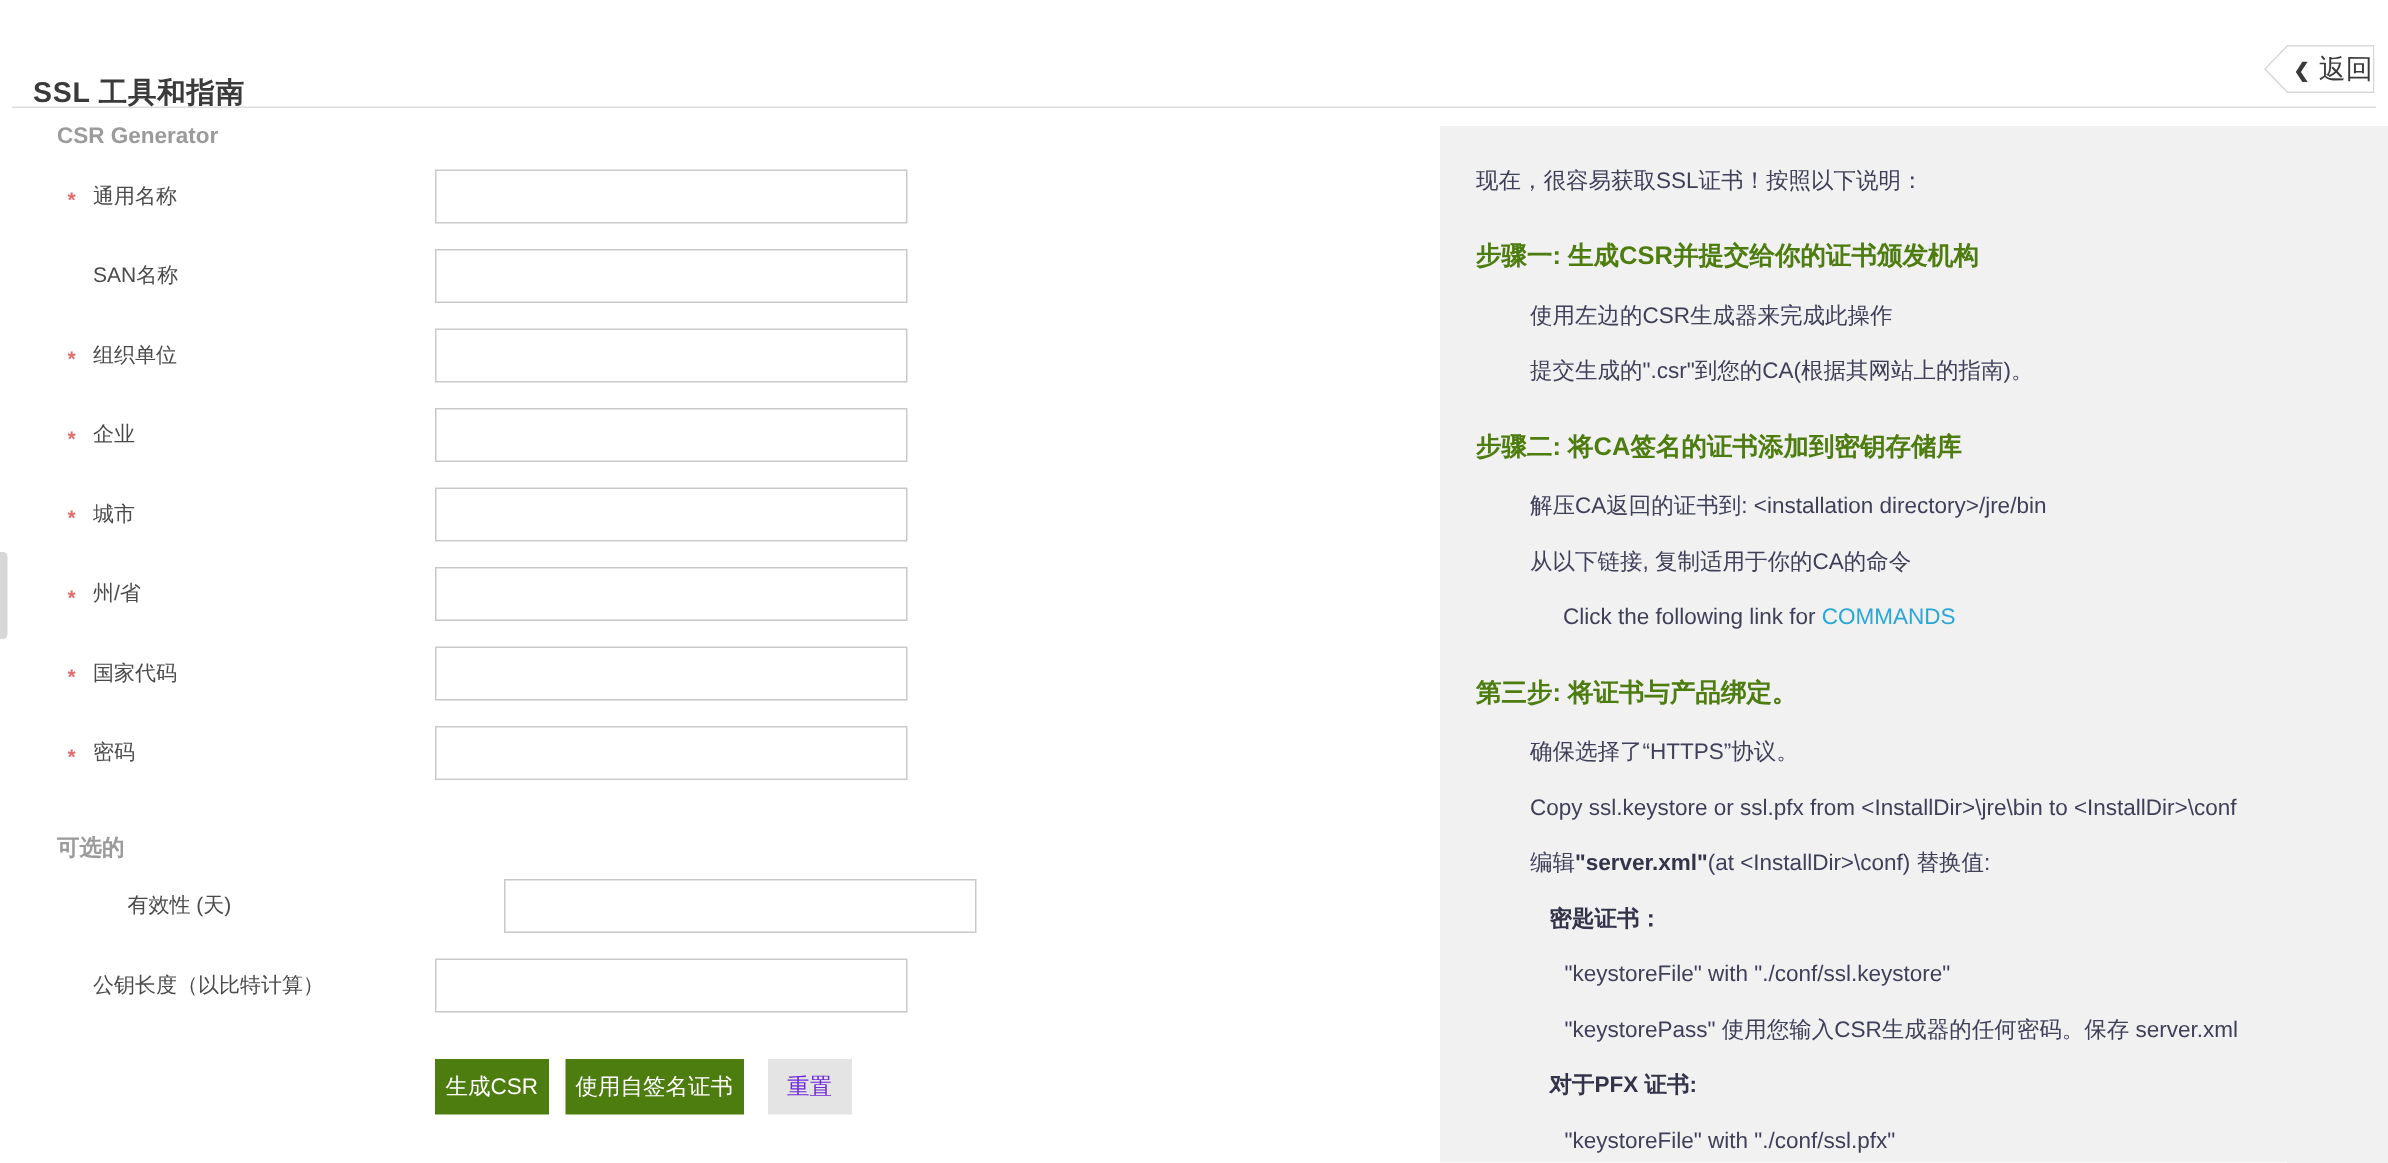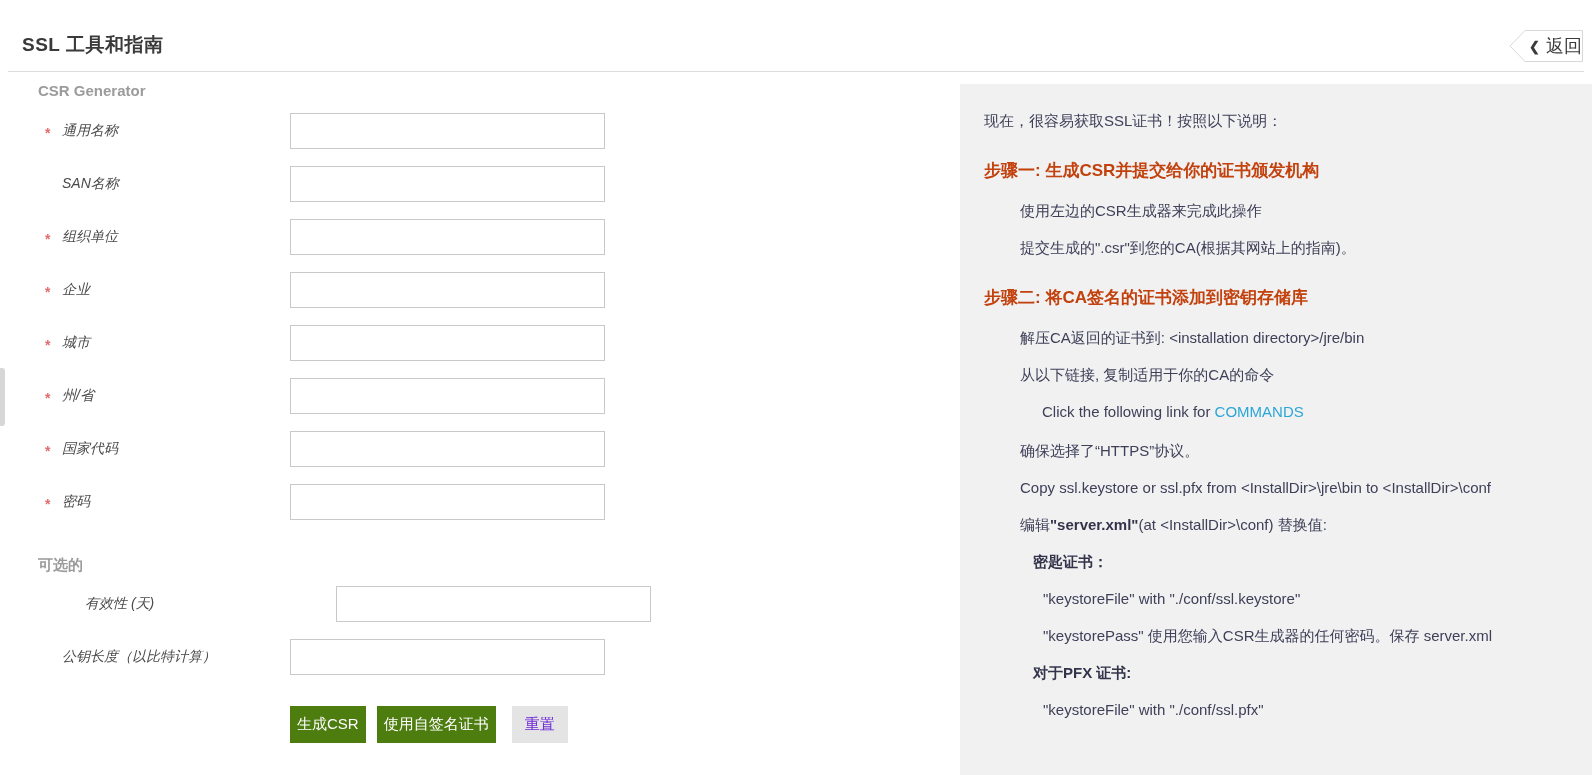--- a/index.html
+++ b/index.html
@@ -1,20 +1,20 @@
 <!DOCTYPE html>
 <html><head>
 <meta charset="utf-8">
 <style>
   * { margin:0; padding:0; box-sizing:border-box; }
   html,body { width:1592px; height:775px; background:#ffffff; overflow:hidden;
               font-family:"Liberation Sans", sans-serif; position:relative; }
 
   
-  .page-title { position:absolute; left:22px; top:32px; font-size:19px; font-weight:bold;
+  .page-title { position:absolute; left:22px; top:49px; font-size:19px; font-weight:bold;
                 color:#3a3a3a; letter-spacing:0.5px; }
   .divider { position:absolute; left:8px; right:8px; top:71px; height:1px; background:#dcdcdc; }
 
   .back-btn { position:absolute; right:9px; top:30px; width:74px; height:32px; cursor:pointer; }
   .back-btn svg { position:absolute; left:0; top:0; }
   .back-content { position:absolute; left:20px; top:0; width:54px; height:32px;
                   display:flex; align-items:center; gap:6px; }
   .back-chev { font-size:13px; font-weight:bold; color:#3a3a3a; line-height:1; }
   .back-text { font-size:18px; color:#3a3a3a; }
 
@@ -23,35 +23,35 @@
               background:#d7d7d7; border-radius:0 3px 3px 0; }
 
   
   .form-area { position:absolute; left:22px; top:82px; width:920px; }
   .section-title { margin:0 0 0 16px; font-size:15px; font-weight:bold; color:#9b9b9b; height:20px; }
   .opt-title { margin-top:36px; }
   .row { display:flex; align-items:center; padding-left:23px; margin-top:17px; height:36px; }
   .row.first { margin-top:11px; }
   .row.opt-first { margin-top:10px;gap:23px; }
   .req { width:17px; font-size:14px; color:#e36c6c; font-weight:bold; padding-top:4px; }
-  .lbl { width:228px; font-size:14px; color:#4a4a4a;font-style:italic; }
+  .lbl { width:228px; font-size:14px; color:#4a4a4a; }
   .inp { width:315px; height:36px; border:1px solid #c9c9c9; background:#fff; outline:none;
          font-size:14px; padding:0 8px; color:#333; }
   .btn-row { margin-left:268px; margin-top:31px; display:flex; align-items:center; }
   .btn { border:none; height:37px; font-size:15px; cursor:pointer;
          font-family:"Liberation Sans", sans-serif; }
   .btn.green { background:#4d7c0f; color:#ffffff; padding:0 7px; margin-right:11px; }
   .btn.gray { background:#e4e4e4; color:#6d28d9; padding:0 13px; margin-left:5px; }
 
   
   .side-panel { position:absolute; left:960px; right:0; top:84px; bottom:0;
                 background:#f1f1f2; padding:26px 24px 0 24px; color:#3f4058; }
   .side-panel p { font-size:15px; line-height:21px; }
   .intro { margin-top:0; }
-  .step-h { font-size:17px; font-weight:bold; color:#c2410c; line-height:22px; margin-top:29px; }
+  .step-h { font-size:17px; font-weight:bold; color:#4d7c0f; line-height:22px; margin-top:29px; }
   .sub { padding-left:36px; margin-top:16px; }
   .sub.after-h { margin-top:18px; }
   .link-line { padding-left:58px; }
   .link { color:#2aa7d6; text-decoration:none; cursor:pointer; }
   .cert-h { font-size:15px; font-weight:bold; color:#33344a; line-height:21px;
             padding-left:49px; margin-top:16px; }
   .sub2 { padding-left:59px; margin-top:16px; }
   .sub b { font-weight:bold; color:#33344a; }
 </style>
 </head>
@@ -141,20 +141,21 @@
 
   <h3 class="step-h">步骤一: 生成CSR并提交给你的证书颁发机构</h3>
   <p class="sub after-h">使用左边的CSR生成器来完成此操作</p>
   <p class="sub">提交生成的".csr"到您的CA(根据其网站上的指南)。</p>
 
   <h3 class="step-h">步骤二: 将CA签名的证书添加到密钥存储库</h3>
   <p class="sub after-h">解压CA返回的证书到: &lt;installation directory&gt;/jre/bin</p>
   <p class="sub">从以下链接, 复制适用于你的CA的命令</p>
   <p class="sub link-line"><span>Click the following link for </span><a class="link">COMMANDS</a></p>
 
+  <h3 class="step-h">第三步: 将证书与产品绑定。</h3>
   <p class="sub after-h">确保选择了“HTTPS”协议。</p>
   <p class="sub">Copy ssl.keystore or ssl.pfx from &lt;InstallDir&gt;\jre\bin to &lt;InstallDir&gt;\conf</p>
   <p class="sub"><span>编辑</span><b>"server.xml"</b><span>(at &lt;InstallDir&gt;\conf) 替换值:</span></p>
 
   <h4 class="cert-h">密匙证书：</h4>
   <p class="sub2">"keystoreFile" with "./conf/ssl.keystore"</p>
   <p class="sub2">"keystorePass" 使用您输入CSR生成器的任何密码。保存 server.xml</p>
 
   <h4 class="cert-h">对于PFX 证书:</h4>
   <p class="sub2">"keystoreFile" with "./conf/ssl.pfx"</p>

